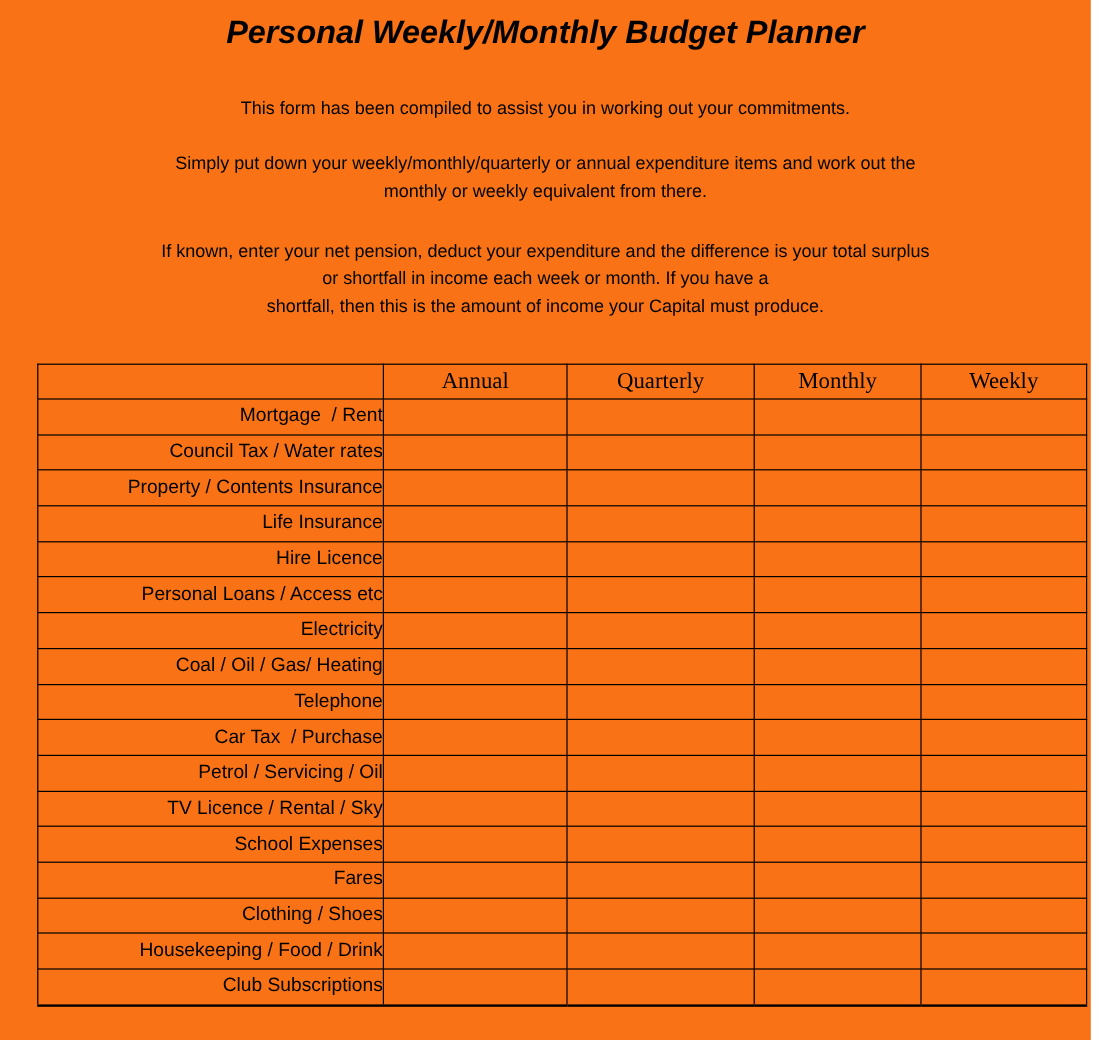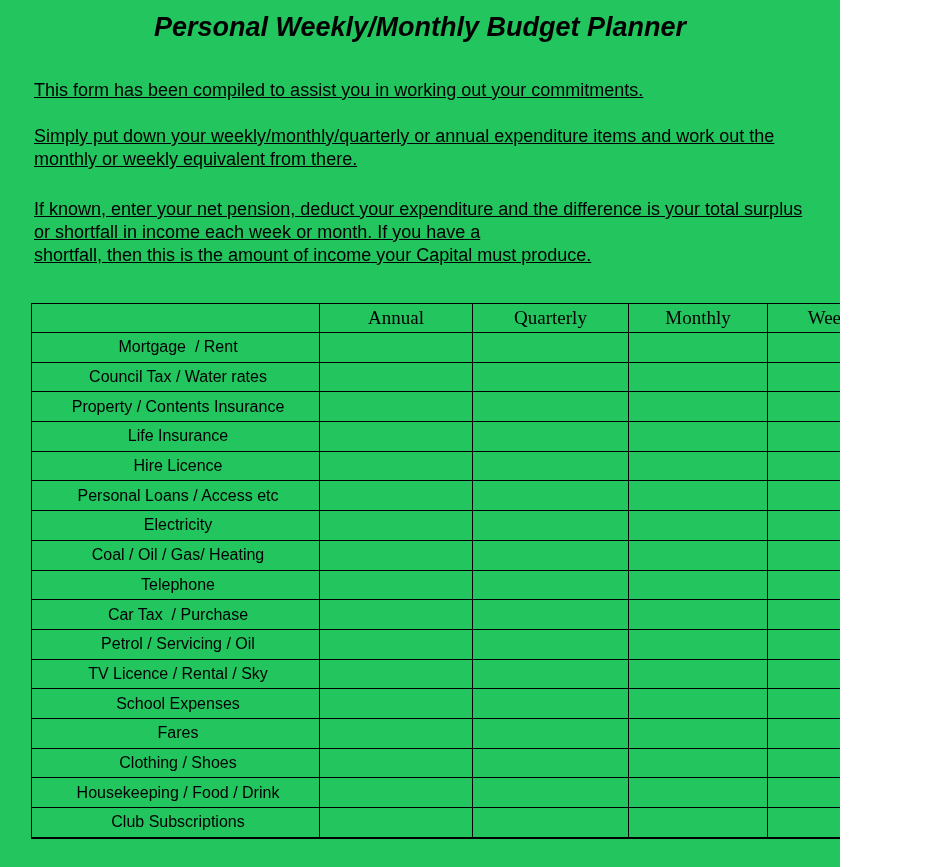--- a/index.html
+++ b/index.html
@@ -1,40 +1,39 @@
 <!DOCTYPE html>
 <html><head>
 <meta charset="utf-8">
 <style>
   html, body { margin: 0; padding: 0; background: #ffffff; }
   .page {
     position: relative;
-    width: 840px;
+    width: 909px;
     height: 867px;
-    background: #22c55e;
+    background: #f97316;
     color: #000000;
     font-family: "Liberation Sans", sans-serif;
     overflow: hidden;
   }
   .title {
     margin: 12px 0 0 0;
     text-align: center;
     font-family: "Liberation Sans", sans-serif;
     font-size: 27px;
     font-weight: bold;
     font-style: italic;
     line-height: 30px;
   }
   .intro {
     margin: 0 34px;
-    text-align: left;
-    font-size: 18px;
+    text-align: center;
+    font-size: 15px;
     line-height: 23px;
     white-space: pre-line; 
-    text-decoration: underline;
   }
   .intro.p1 { margin-top: 37px; }
   .intro.p2 { margin-top: 23px; }
   .intro.p3 { margin-top: 27px; }
 
   table.budget {
     border-collapse: collapse;
     table-layout: fixed;
     width: 874px;
     margin: 36px 0 0 31px;
@@ -53,21 +52,21 @@
     text-align: center;
     vertical-align: middle;
   }
   table.budget tbody td {
     height: 28.7px;
     vertical-align: middle;
   }
   table.budget td.label {
     font-family: "Liberation Sans", sans-serif;
     font-size: 16px;
-    text-align: center;
+    text-align: right;
     padding-left: 5px;
     white-space: pre-wrap; 
     margin-top: 24px;
   }
   table.budget tbody tr:last-child td { border-bottom-width: 2px; }
   col.c-label  { width: 288px; }
   col.c-annual { width: 153px; }
   col.c-quart  { width: 156px; }
   col.c-month  { width: 139px; }
   col.c-week   { width: 138px; }

